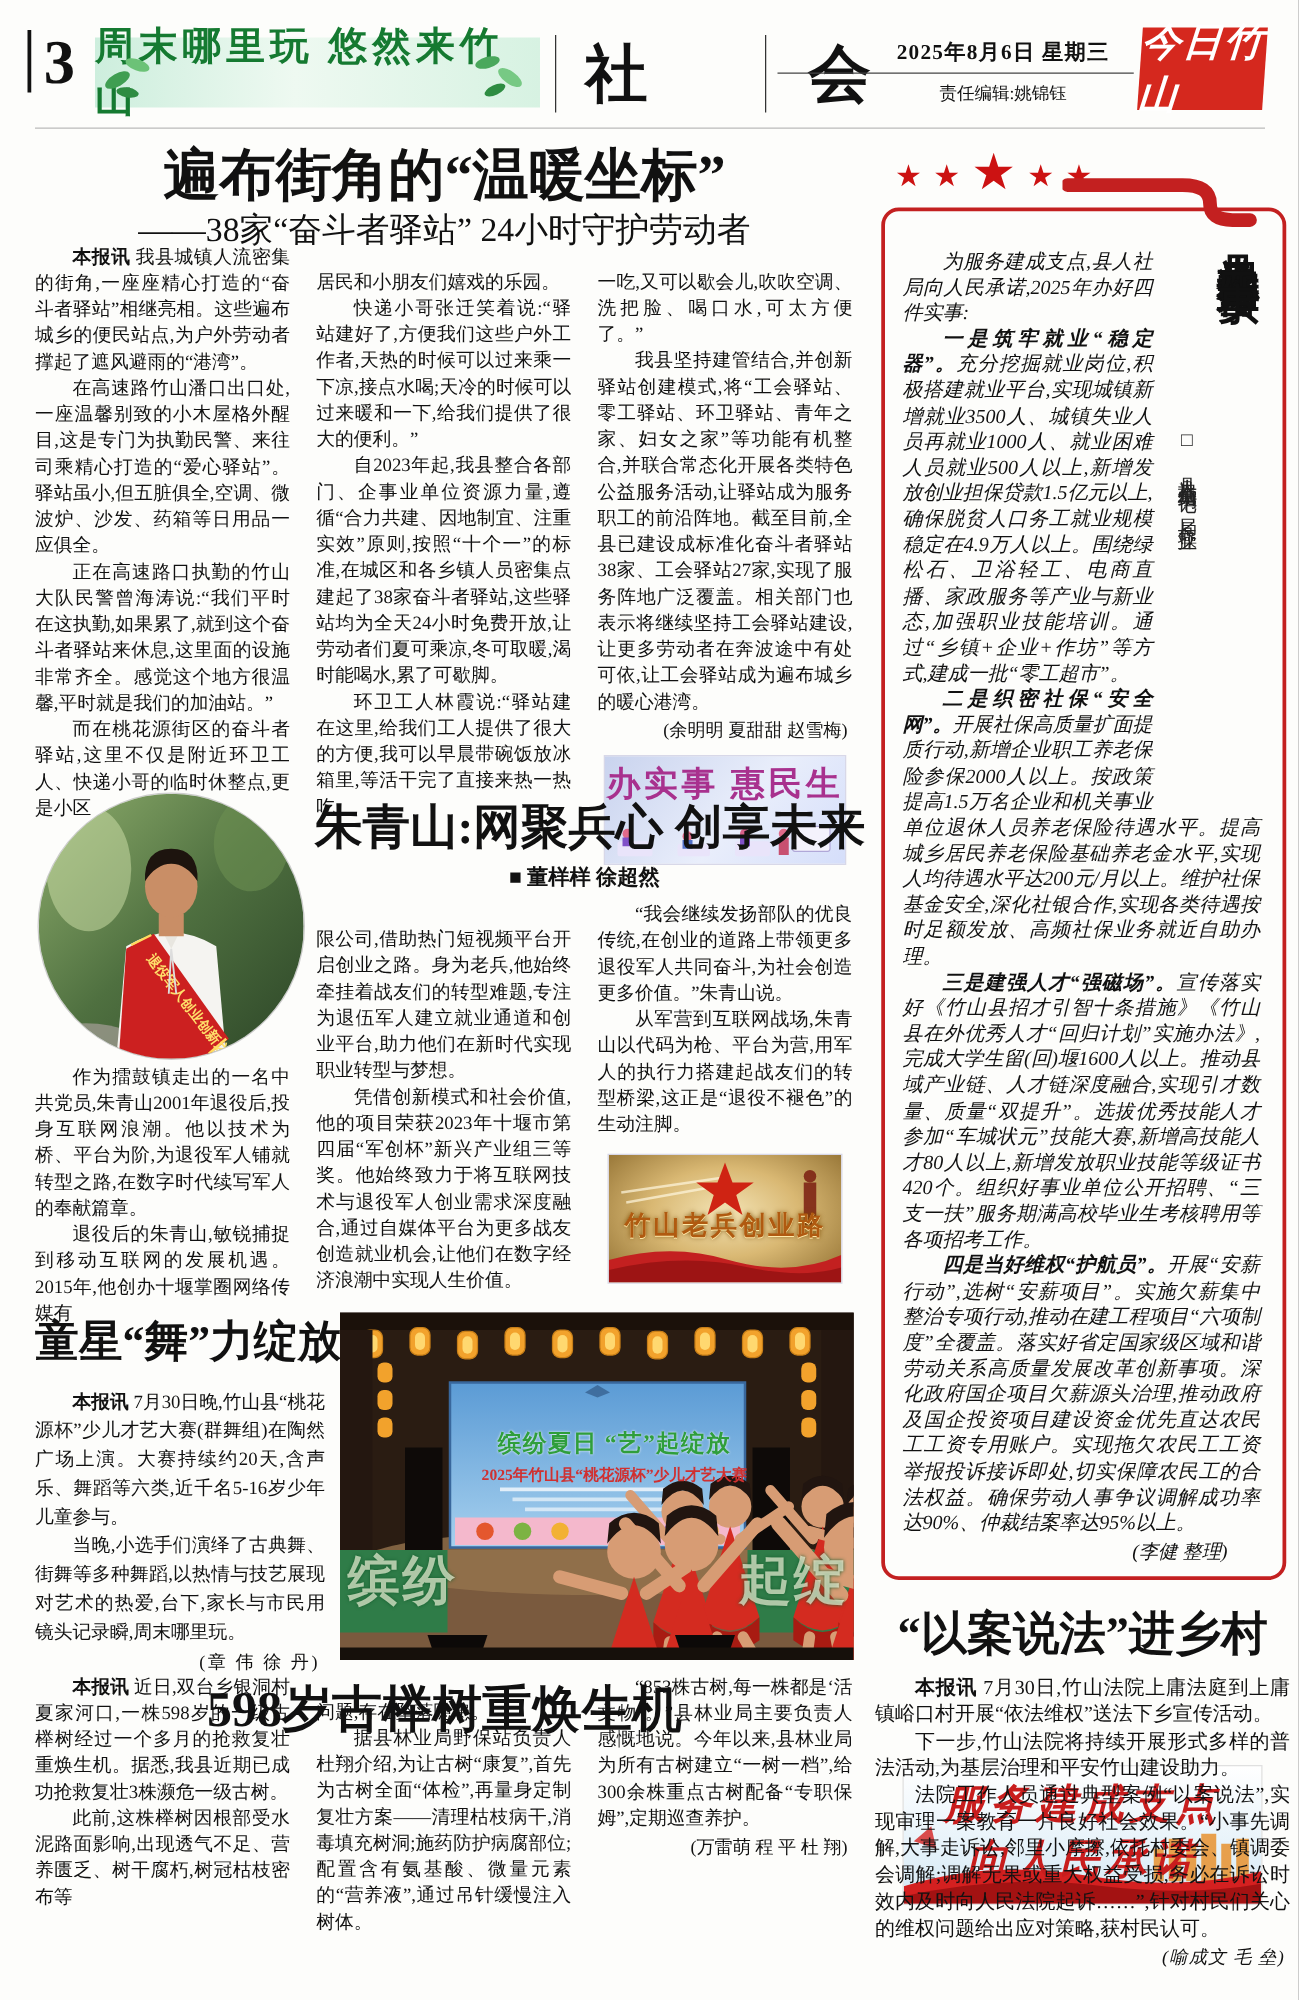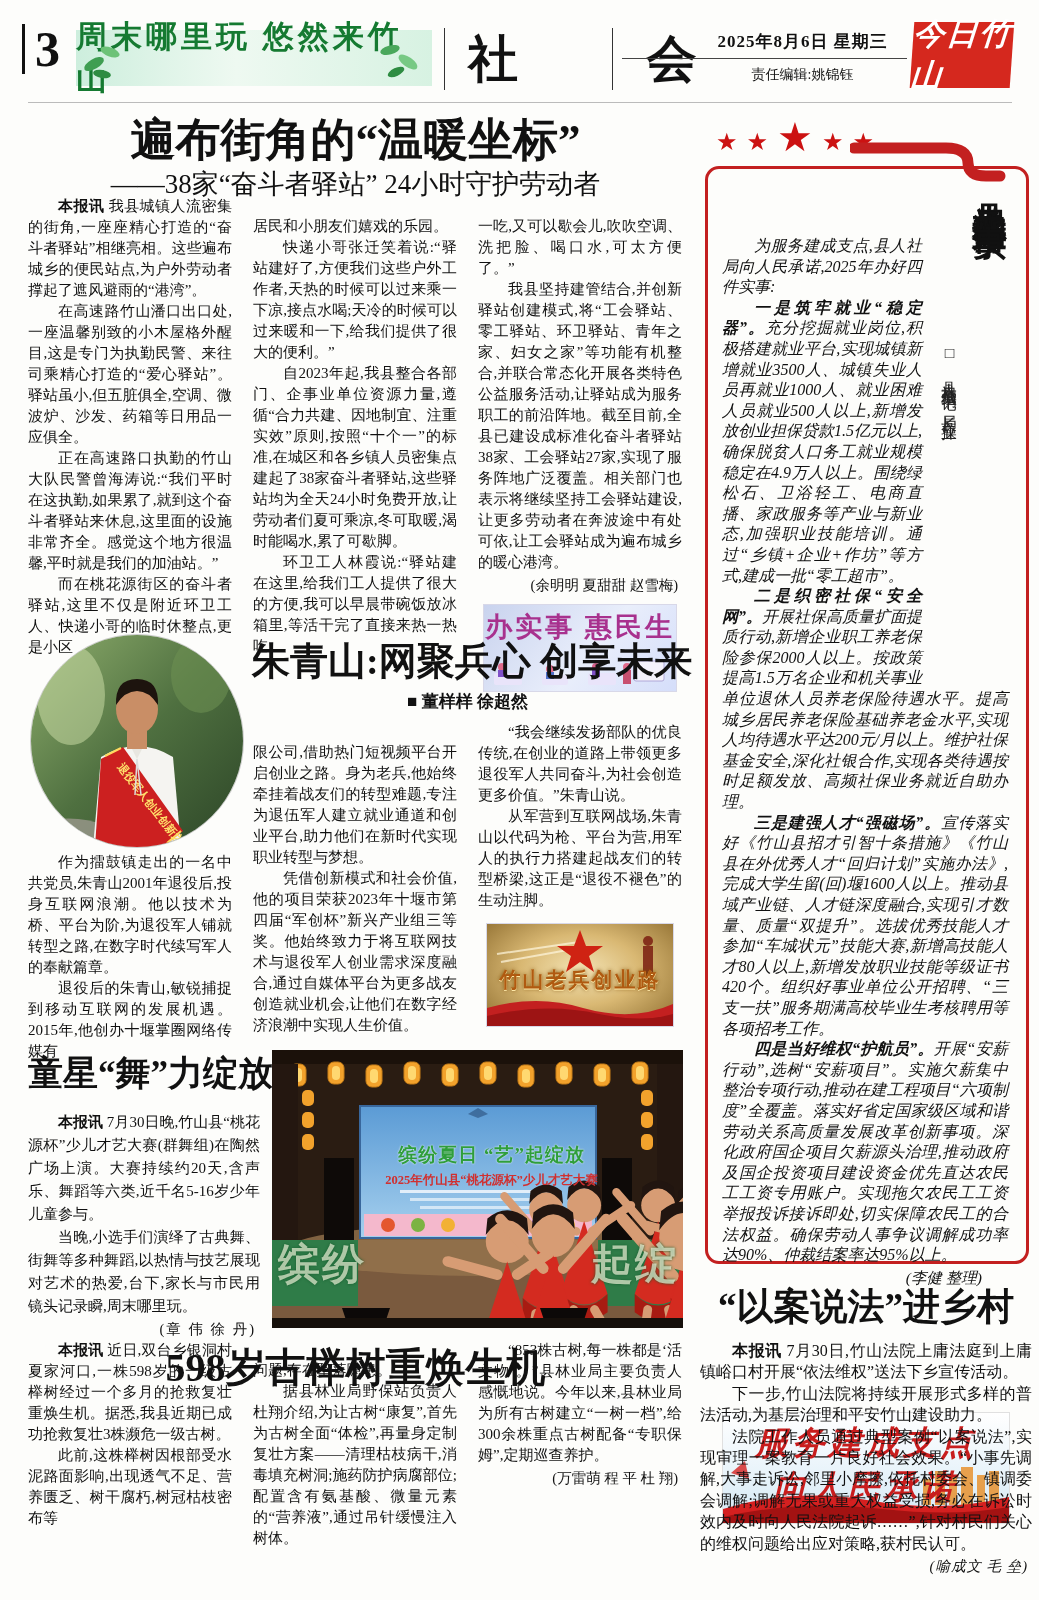--- a/index.html
+++ b/index.html
@@ -386,21 +386,21 @@
   </div>
   <svg class="abs" style="left:850px;top:130px;" width="180" height="60" viewBox="0 0 180 60">
     <path d="M4 18 H96 Q118 18 118 33 Q118 46 136 46 H150" stroke="#c32020" stroke-width="11" fill="none" stroke-linecap="round"></path>
   </svg>
 
   <div class="abs red-frame" style="left:705px;top:166px;width:318px;height:1092px;"></div>
 
   <div class="abs v-title" style="left:966px;top:176px;height:430px;">县人社局承诺办好四件实事</div>
   <div class="abs v-byline" style="left:938px;top:344px;height:300px;">□ 县人社局党组书记、局长 操亚</div>
 
-  <div class="abs kai" style="left:722px;top:200px;width:286px;margin-top:36px;">
+  <div class="abs kai" style="left:722px;top:200px;width:286px;">
     <div class="spacer"></div>
     <div>
         <p>为服务建成支点,县人社局向人民承诺,2025年办好四件实事:</p>
         <p><b>一是筑牢就业“稳定器”。</b>充分挖掘就业岗位,积极搭建就业平台,实现城镇新增就业3500人、城镇失业人员再就业1000人、就业困难人员就业500人以上,新增发放创业担保贷款1.5亿元以上,确保脱贫人口务工就业规模稳定在4.9万人以上。围绕绿松石、卫浴轻工、电商直播、家政服务等产业与新业态,加强职业技能培训。通过“乡镇+企业+作坊”等方式,建成一批“零工超市”。</p>
         <p><b>二是织密社保“安全网”。</b>开展社保高质量扩面提质行动,新增企业职工养老保险参保2000人以上。按政策提高1.5万名企业和机关事业单位退休人员养老保险待遇水平。提高城乡居民养老保险基础养老金水平,实现人均待遇水平达200元/月以上。维护社保基金安全,深化社银合作,实现各类待遇按时足额发放、高频社保业务就近自助办理。</p>
         <p><b>三是建强人才“强磁场”。</b>宣传落实好《竹山县招才引智十条措施》《竹山县在外优秀人才“回归计划”实施办法》,完成大学生留(回)堰1600人以上。推动县域产业链、人才链深度融合,实现引才数量、质量“双提升”。选拔优秀技能人才参加“车城状元”技能大赛,新增高技能人才80人以上,新增发放职业技能等级证书420个。组织好事业单位公开招聘、“三支一扶”服务期满高校毕业生考核聘用等各项招考工作。</p>
         <p><b>四是当好维权“护航员”。</b>开展“安薪行动”,选树“安薪项目”。实施欠薪集中整治专项行动,推动在建工程项目“六项制度”全覆盖。落实好省定国家级区域和谐劳动关系高质量发展改革创新事项。深化政府国企项目欠薪源头治理,推动政府及国企投资项目建设资金优先直达农民工工资专用账户。实现拖欠农民工工资举报投诉接诉即处,切实保障农民工的合法权益。确保劳动人事争议调解成功率达90%、仲裁结案率达95%以上。</p>
       </div>
     <div class="kai-attr">(李健 整理)</div>
   </div>

